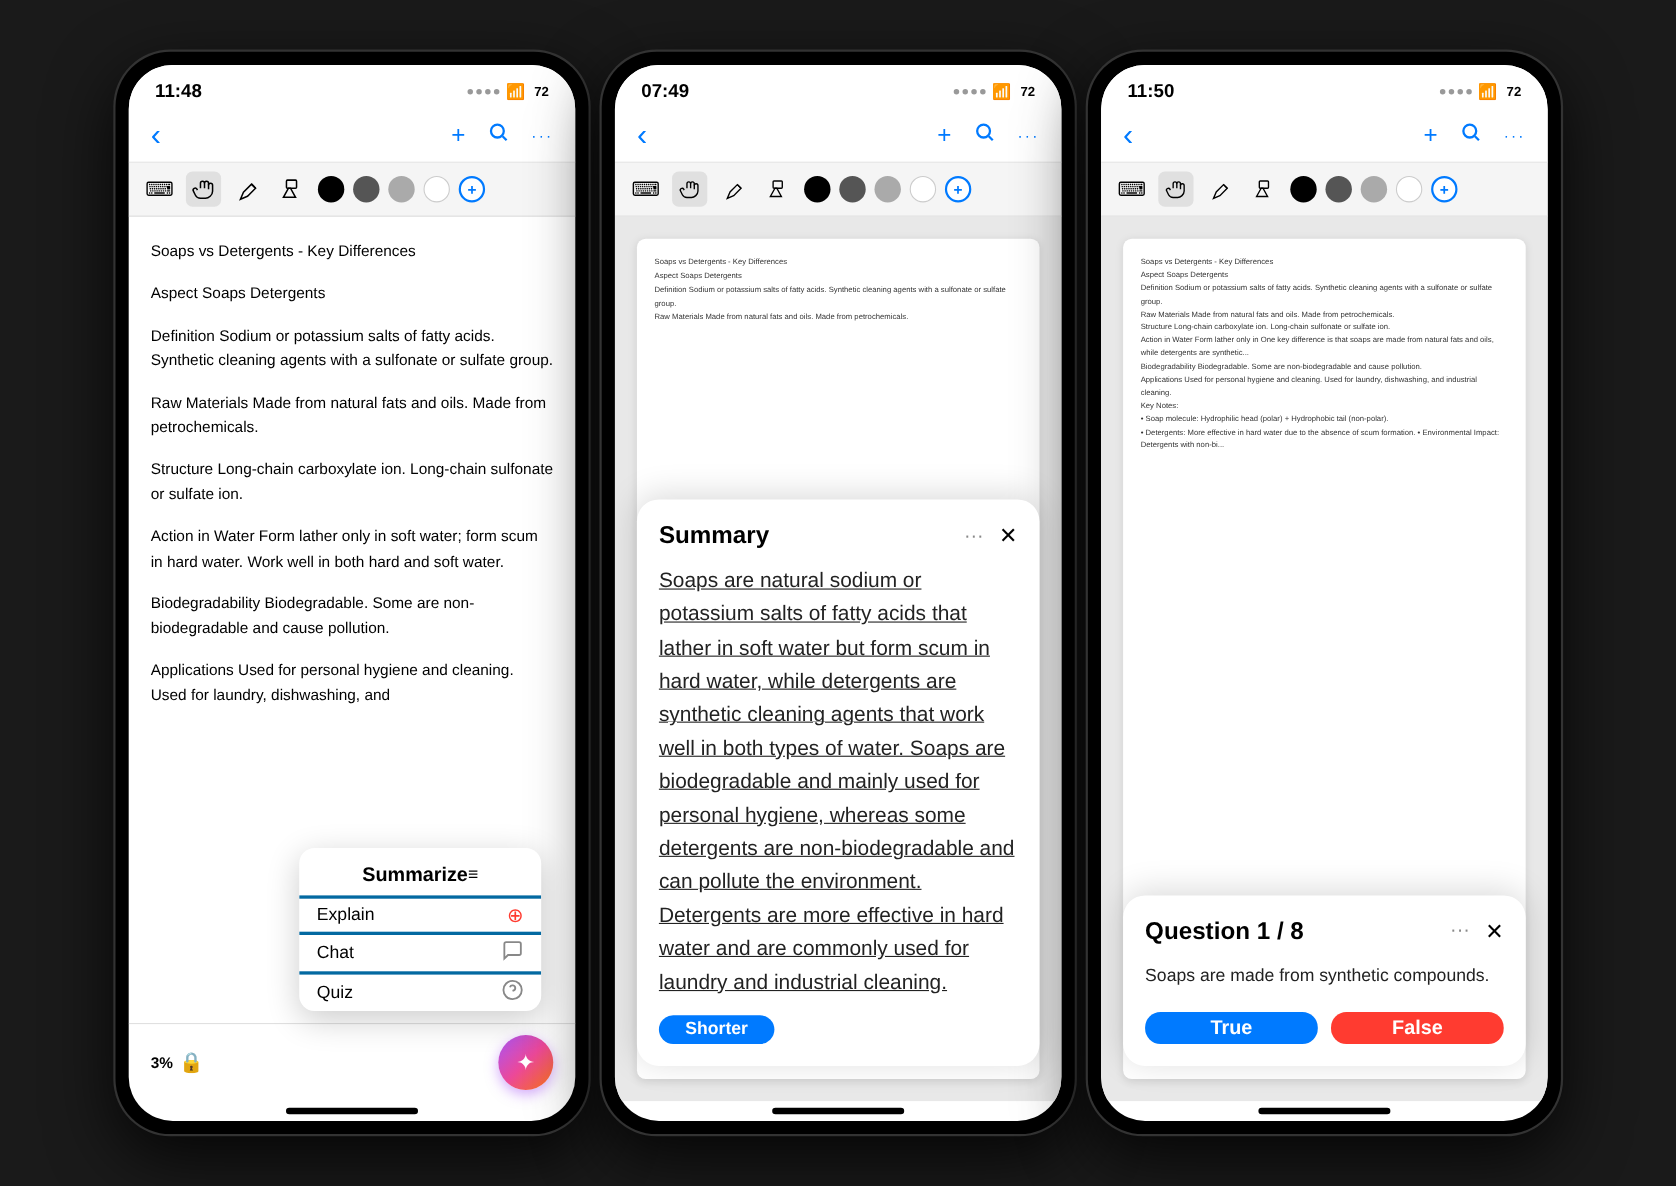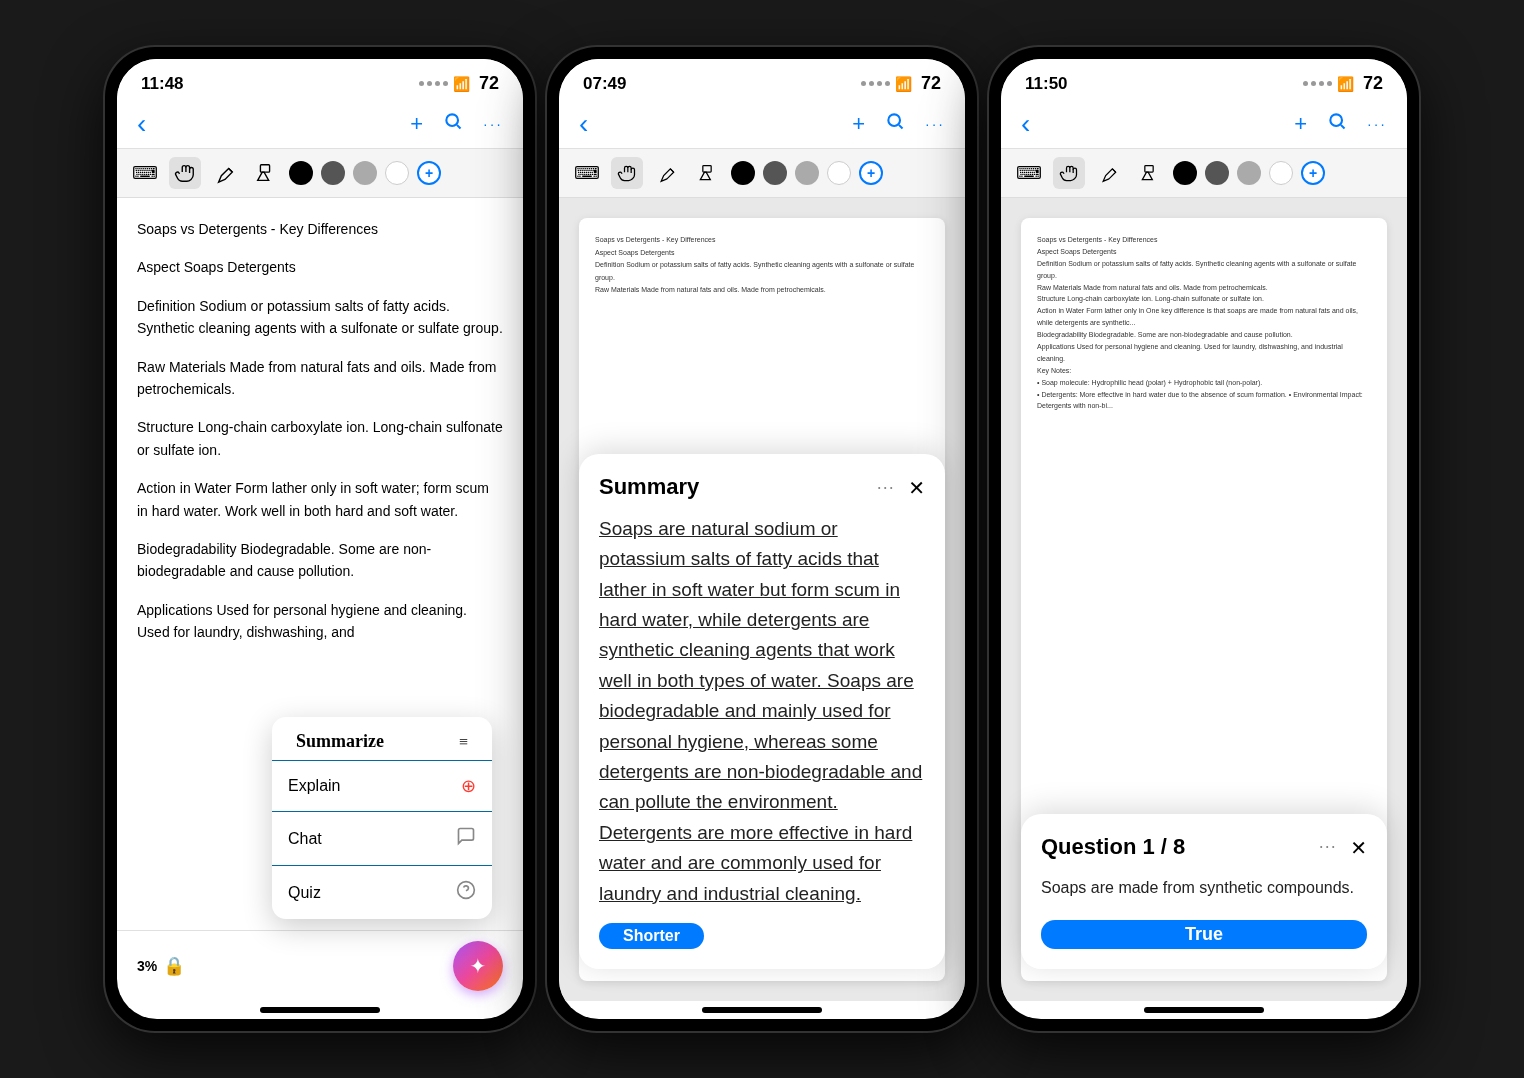--- a/index.html
+++ b/index.html
@@ -63,21 +63,21 @@
       align-items: center;
       gap: 6px;
     }
 
     .status-dots {
       display: flex; gap: 3px;
     }
     .status-dot { width: 5px; height: 5px; background: #999; border-radius: 50%; }
 
     .battery-text {
-      font-size: 18px;
+      font-size: 12px;
       font-weight: 600;
       color: #000;
       margin-left: 2px;
     }
 
     
     .toolbar {
       display: flex;
       align-items: center;
       justify-content: space-between;
@@ -198,39 +198,38 @@
       background: #fff;
       border-radius: 14px;
       box-shadow: 0 8px 30px rgba(0,0,0,0.2);
       width: 220px;
       overflow: hidden;
       z-index: 10;
     }
 
     .context-menu-header {
       display: flex;
-      justify-content: space-between;
+      justify-content: center;
       align-items: center;
       padding: 14px 24px 8px;
-      font-family: Liberation Serif, serif;
     }
 
     .context-menu-title {
       font-size: 18px;
       font-weight: 700;
     }
 
     .context-menu-item {
       display: flex;
       justify-content: space-between;
       align-items: center;
-      padding: 14px 16px;
+      padding: 4px 16px;
       font-size: 16px;
       cursor: pointer;
-      border-top: 1px solid #0369a1;
+      border-top: 3px solid #0369a1;
     }
 
     .context-menu-icon {
       font-size: 18px;
       color: #888;
     }
 
     .context-menu-icon.red { color: #FF3B30; }
 
     
@@ -631,20 +630,21 @@
         <div class="quiz-header">
           <span class="quiz-title">Question 1 / 8</span>
           <div class="quiz-actions">
             <span class="quiz-dots">···</span>
             <span class="quiz-close">✕</span>
           </div>
         </div>
         <div class="quiz-question">Soaps are made from synthetic compounds.</div>
         <div class="quiz-buttons">
           <button class="quiz-btn true">True</button>
+          <button class="quiz-btn false">False</button>
         </div>
       </div>
 
       <div class="home-indicator"></div>
     </div>
   </div>
 
 </div>
 
 </body></html>

